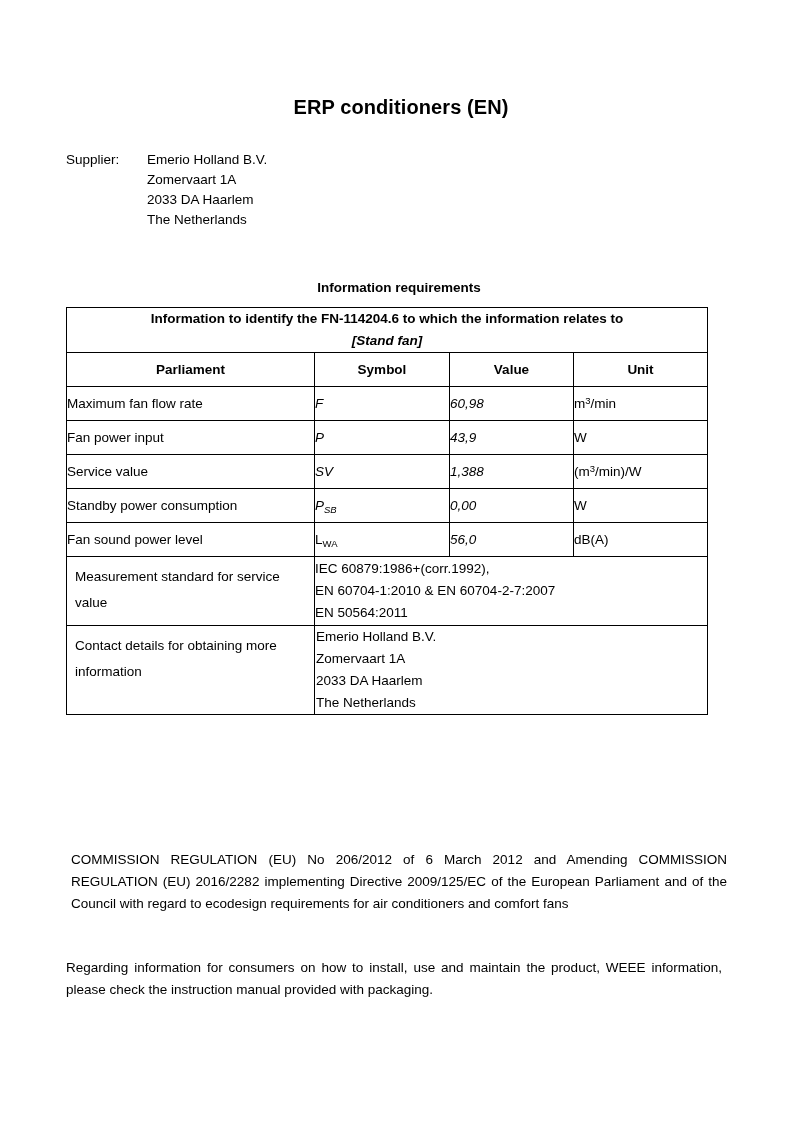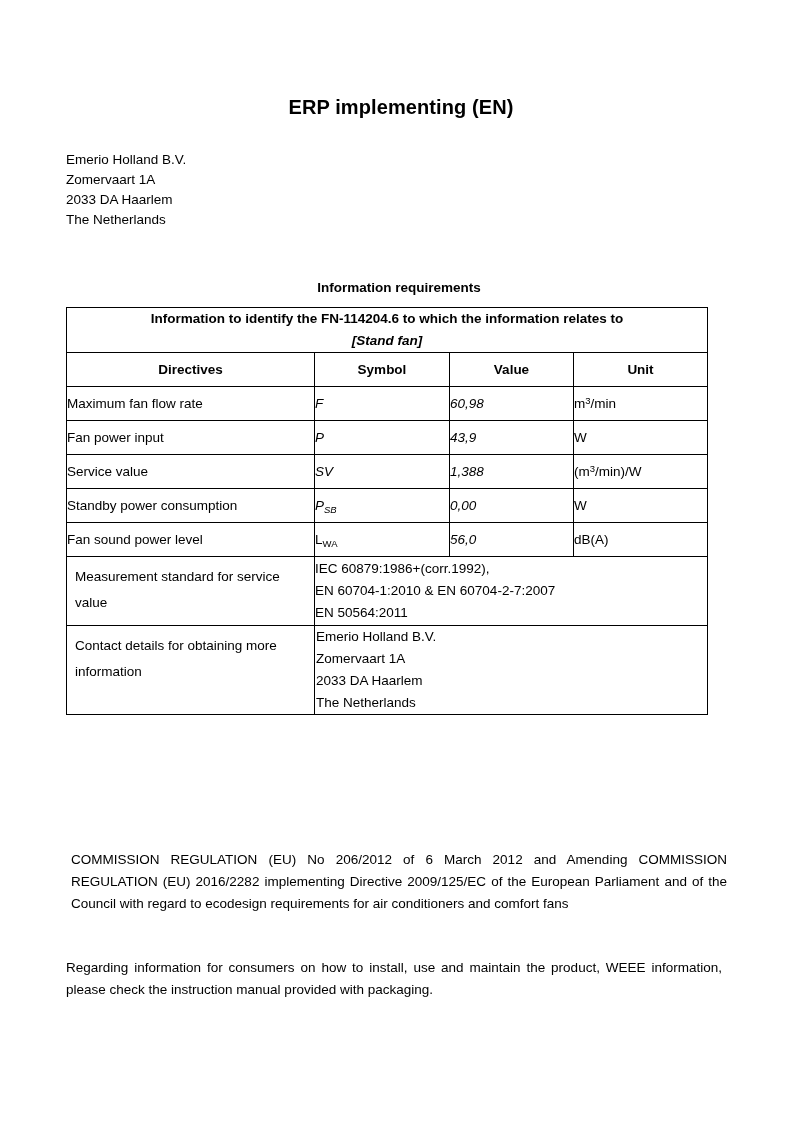--- a/index.html
+++ b/index.html
@@ -181,24 +181,25 @@
     text-justify: inter-word;
   }
   .regulation-para > span,
   .regarding-para > span { display: inline; }
 </style>
 </head>
 <body>
 
 <div class="page">
 
-  <div class="doc-title">ERP implementing (EN)</div>
+  <div class="doc-title">ERP conditioners (EN)</div>
 
   <div class="supplier-block">
     <div class="supplier-row">
+      <div class="supplier-label">Supplier:</div>
       <div class="supplier-lines">
         <div>Emerio Holland B.V.</div>
         <div>Zomervaart 1A</div>
         <div>2033 DA Haarlem</div>
         <div>The Netherlands</div>
       </div>
     </div>
   </div>
 
 
@@ -212,21 +213,21 @@
         <col class="col-unit">
     </colgroup>
     <tbody>
       <tr>
         <td class="title-cell" colspan="4">
           <div>Information to identify the FN-114204.6 to which the information relates to</div>
           <div class="model-sub">[Stand fan]</div>
         </td>
       </tr>
       <tr>
-        <td class="head-cell">Directives</td>
+        <td class="head-cell">Parliament</td>
         <td class="head-cell">Symbol</td>
         <td class="head-cell">Value</td>
         <td class="head-cell">Unit</td>
       </tr>
 
       <tr>
         <td class="desc-cell">Maximum fan flow rate</td>
         <td class="sym-cell"><span class="it">F</span></td>
         <td class="val-cell">60,98</td>
         <td class="unit-cell"><span>m</span><sup>3</sup><span>/min</span></td>

